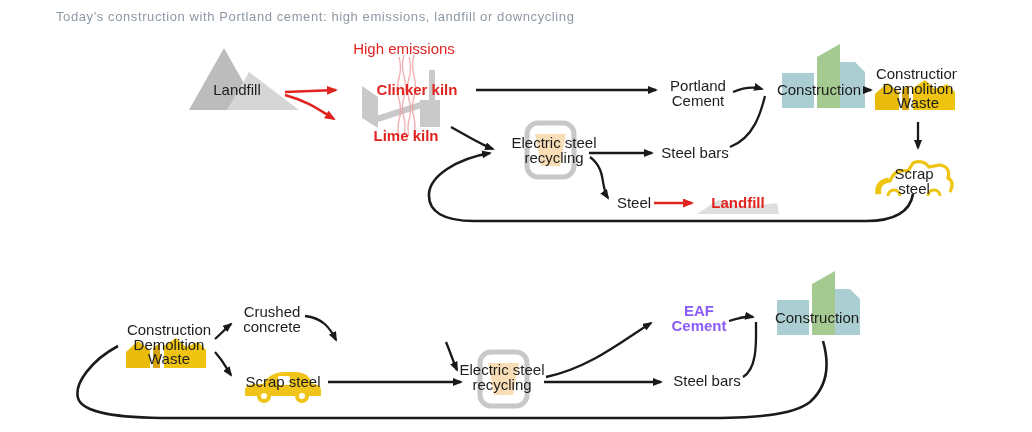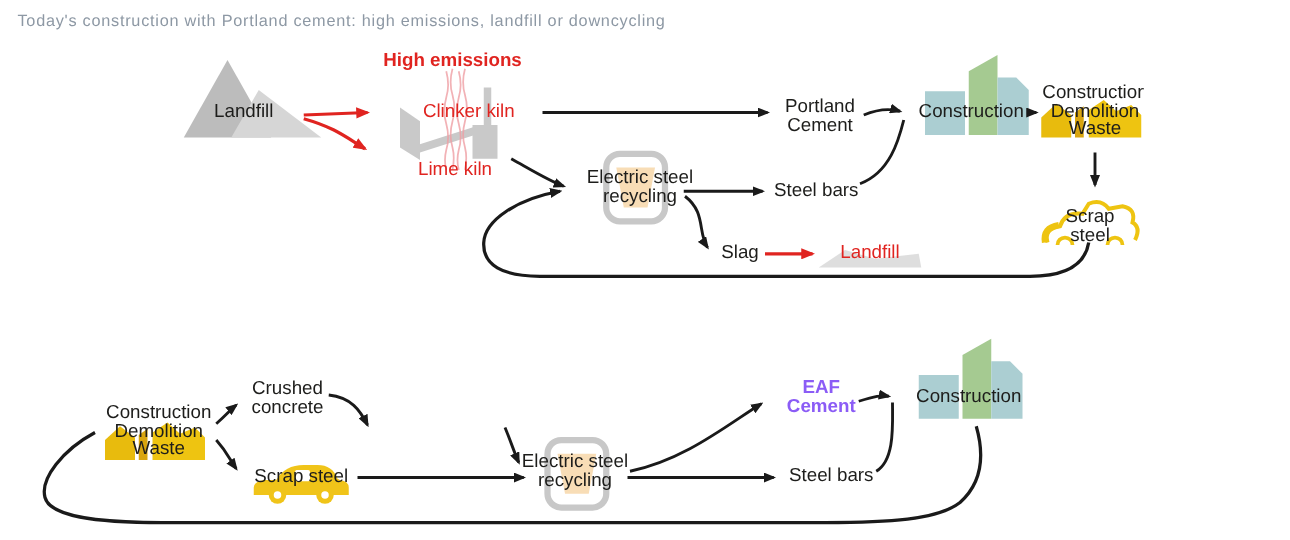--- a/index.html
+++ b/index.html
@@ -1,25 +1,25 @@
 <!DOCTYPE html>
 <html><head>
 <meta charset="utf-8">
 <style>
   html,body{margin:0;padding:0;background:#ffffff;}
   #canvas{position:relative;width:915px;height:432px;background:#ffffff;overflow:hidden;
-          font-family:"Liberation Sans",sans-serif;}
+          font-family:"Liberation Sans",sans-serif;margin-left:42px;}
   #flow-svg{position:absolute;left:0;top:0;z-index:1;}
   .lbl{position:absolute;z-index:2;transform:translate(-50%,-50%);
        font-size:15px;line-height:14.5px;color:#1d1d1b;white-space:pre-line;
        text-align:center;pointer-events:none;}
   .title{position:absolute;z-index:2;font-size:13px;letter-spacing:.6px;color:#8d98a4;
          white-space:nowrap;transform:none;text-align:left;}
-  .red{color:#e02420;font-weight:normal;}
-  .redplain{color:#e02420;font-weight:bold;}
+  .red{color:#e02420;font-weight:bold;}
+  .redplain{color:#e02420;font-weight:normal;}
   .green{color:#8b5cf6;font-weight:bold;}
 </style>
 </head>
 <body>
 
 <div id="canvas">
 
   <svg id="flow-svg" width="1032" height="432" viewBox="0 0 1032 432">
     <defs>
       <marker id="ab" markerUnits="userSpaceOnUse" markerWidth="10" markerHeight="8" refX="8" refY="4" orient="auto">
@@ -137,21 +137,21 @@
 Cement</div>
   <div class="lbl" style="left:777px;top:90px">Construction</div>
   <div class="lbl" style="left:876px;top:89px">Construction
 Demolition
 Waste</div>
   <div class="lbl red" style="left:994px;top:89px">Landfill</div>
   <div class="lbl" style="left:872px;top:181px">Scrap steel</div>
   <div class="lbl" style="left:512px;top:150px">Electric steel
 recycling</div>
   <div class="lbl" style="left:653px;top:153px">Steel bars</div>
-  <div class="lbl" style="left:592px;top:203px">Slag</div>
+  <div class="lbl" style="left:592px;top:203px">Steel</div>
   <div class="lbl red" style="left:696px;top:203px">Landfill</div>
 
   <div class="lbl" style="left:127px;top:345px">Construction
 Demolition
 Waste</div>
   <div class="lbl" style="left:230px;top:319px">Crushed
 concrete</div>
   <div class="lbl" style="left:241px;top:382px">Scrap steel</div>
   <div class="lbl" style="left:460px;top:377px">Electric steel
 recycling</div>

